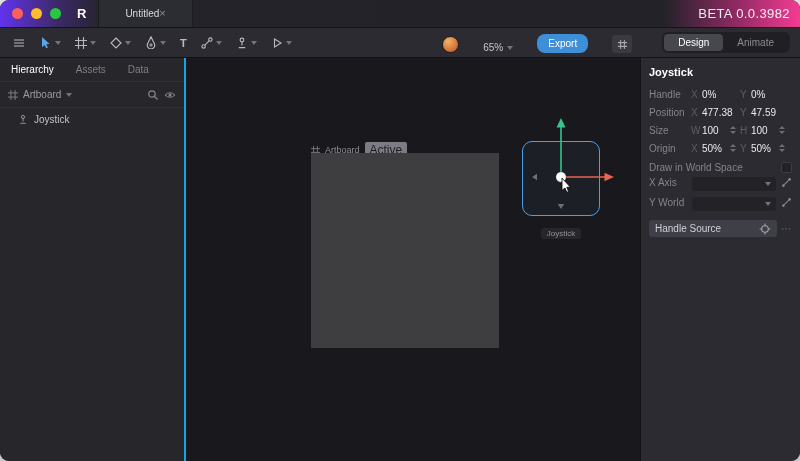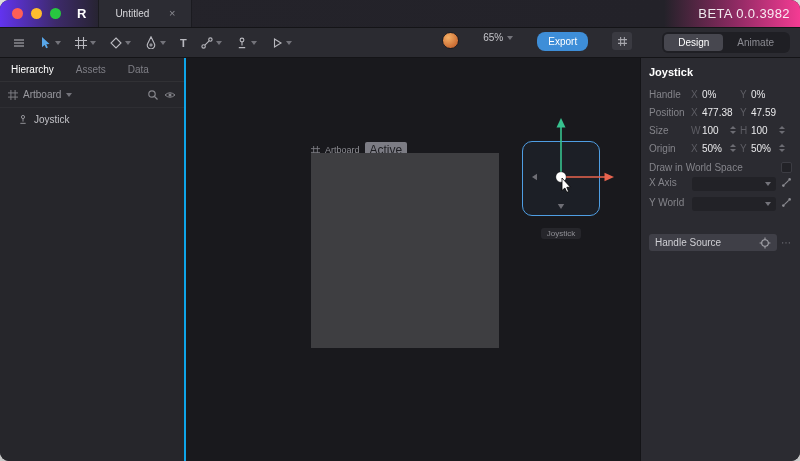--- a/index.html
+++ b/index.html
@@ -7,32 +7,32 @@
   body{font-family:"Liberation Sans",sans-serif;-webkit-font-smoothing:antialiased}
   .window{width:800px;height:461px;border-radius:9px;overflow:hidden;display:flex;flex-direction:column;background:#232328;box-shadow:0 10px 30px rgba(0,0,0,.35)}
 
   
   .titlebar{flex:0 0 28px;display:flex;align-items:center;border-bottom:1px solid #141417;
     background:linear-gradient(90deg,#6233ef 0%,#3d2a6a 7%,#24232a 13%,#232229 83%,#8f2a63 92%,#f43b93 100%)}
   .lights{display:flex;gap:8px;padding:0 8px 0 12px}
   .light{width:11px;height:11px;border-radius:50%}
   .light.red{background:#ff5f57}.light.yellow{background:#febc2e}.light.green{background:#28c840}
   .logo{color:#fff;font-weight:700;font-size:13px;margin:0 12px 0 8px}
-  .tab{height:100%;display:flex;align-items:center;background:#2c2c33;padding:0 16px;min-width:94px;border-left:1px solid #1b1b20;border-right:1px solid #1b1b20}
+  .tab{height:100%;display:flex;align-items:center;background:#2c2c33;padding:0 26px;min-width:94px;border-left:1px solid #1b1b20;border-right:1px solid #1b1b20}
   .tab-title{color:#d8d8dc;font-size:10px;flex:1}
   .tab-close{color:#8b8b92;font-size:11px;line-height:1;cursor:default}
   .beta{margin-left:auto;color:rgba(255,255,255,.9);font-size:13px;letter-spacing:.4px;padding-right:10px}
 
   
   .toolbar{flex:0 0 30px;background:#2b2b31;display:flex;align-items:center;border-bottom:1px solid #141417;padding:0 6px}
   .tool{display:flex;align-items:center;gap:3px;padding:0 7px;height:100%}
   .tool svg{display:block}
   .tool.active svg path{fill:#58a6e8}
   .caret{width:0;height:0;border-left:3.5px solid transparent;border-right:3.5px solid transparent;border-top:4px solid #73737a}
-  .tb-right{margin-left:auto;display:flex;align-items:flex-start;gap:24px;padding-right:4px}
+  .tb-right{margin-left:auto;display:flex;align-items:flex-end;gap:24px;padding-right:4px}
   .avatar{width:17px;height:17px;border-radius:50%;background:radial-gradient(circle at 35% 30%,#f5b066,#c96a32 75%);border:1px solid #1d1d22}
   .zoom{display:flex;align-items:center;gap:4px;color:#c6c6cb;font-size:10px}
   .btn-export{background:#3e8ed8;color:#fff;font-size:10px;border:none;border-radius:8px;padding:4px 11px;cursor:pointer}
   .btn-embed{width:20px;height:18px;background:#3a3a41;border-radius:3px;display:flex;align-items:center;justify-content:center}
   .modes{display:flex;background:#1f1f24;border-radius:6px;padding:2px;margin-left:6px}
   .mode{font-size:10px;padding:3px 14px;border-radius:4px;color:#8b8b92}
   .mode.active{background:#47474f;color:#fff}
 
   
   .bodyrow{flex:1;display:flex;min-height:0}
@@ -68,21 +68,21 @@
   .fg .v{color:#eaeaec}
   .stepper{display:flex;flex-direction:column;gap:2px;margin-left:auto;margin-right:4px;cursor:pointer}
   .stp-up{width:0;height:0;border-left:3px solid transparent;border-right:3px solid transparent;border-bottom:3px solid #6c6c73}
   .stp-dn{width:0;height:0;border-left:3px solid transparent;border-right:3px solid transparent;border-top:3px solid #6c6c73}
   .ws-row{display:flex;align-items:center;height:20px;padding:0 8px;font-size:10px}
   .ws-row .lbl{color:#84848a;flex:1}
   .checkbox{width:11px;height:11px;background:#222227;border:1px solid #3c3c43;border-radius:2px}
   .axrow{display:flex;align-items:flex-start;height:20px;padding:0 8px;gap:5px;font-size:10px}
   .axrow .lbl{width:38px;color:#84848a}
   .dropdown{flex:1;height:14px;background:#222227;border-radius:3px;display:flex;align-items:center;justify-content:flex-end;padding:0 5px}
-  .hs-row{display:flex;align-items:center;gap:4px;margin:17px 8px 0;font-size:10px}
+  .hs-row{display:flex;align-items:center;gap:4px;margin:3px 8px 0;font-size:10px}
   .hs-field{flex:1;height:17px;background:#3f3f47;border-radius:3px;display:flex;align-items:center;padding:0 6px;color:#cfcfd4}
   .hs-field .spacer{flex:1}
   .more{color:#6f6f76;font-size:10px;letter-spacing:1px}
 </style>
 </head>
 <body>
 
 <div class="window">
 
   <div class="titlebar">

